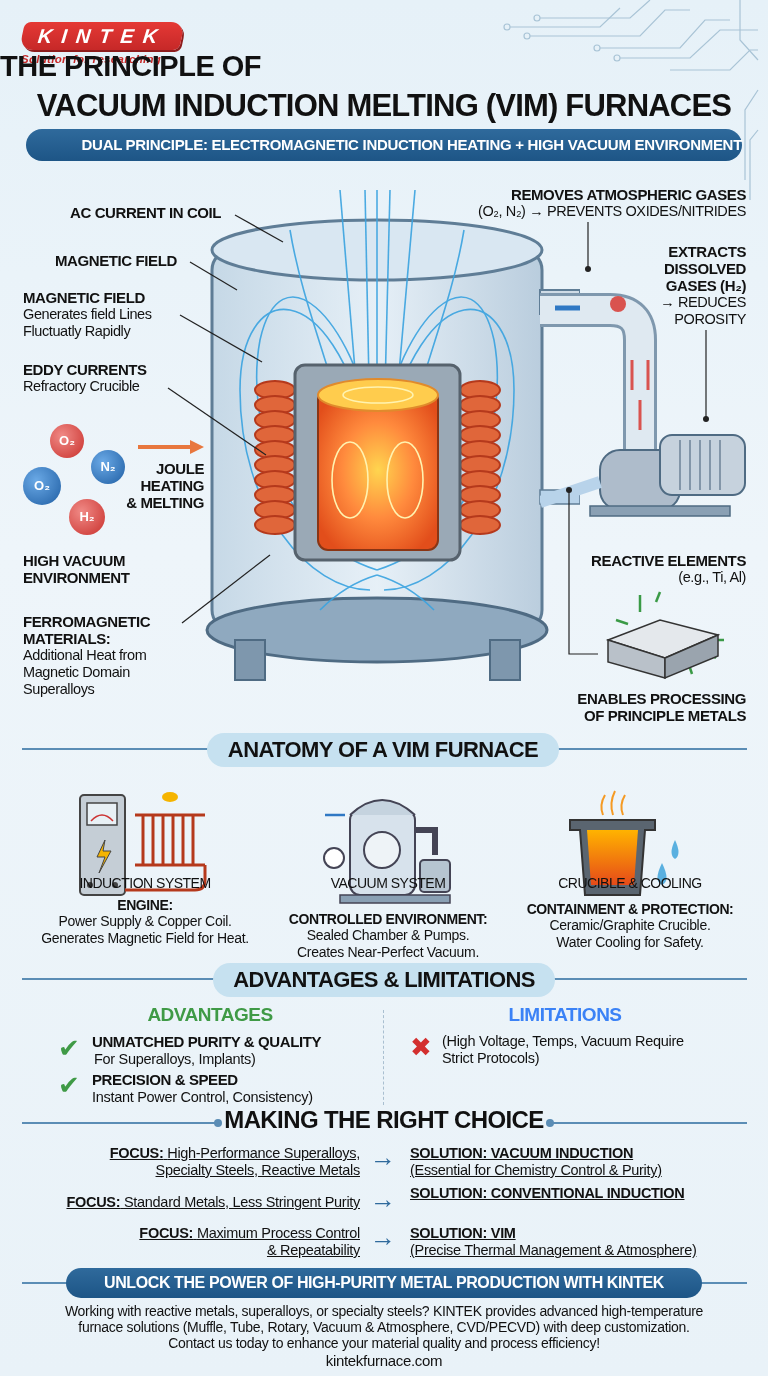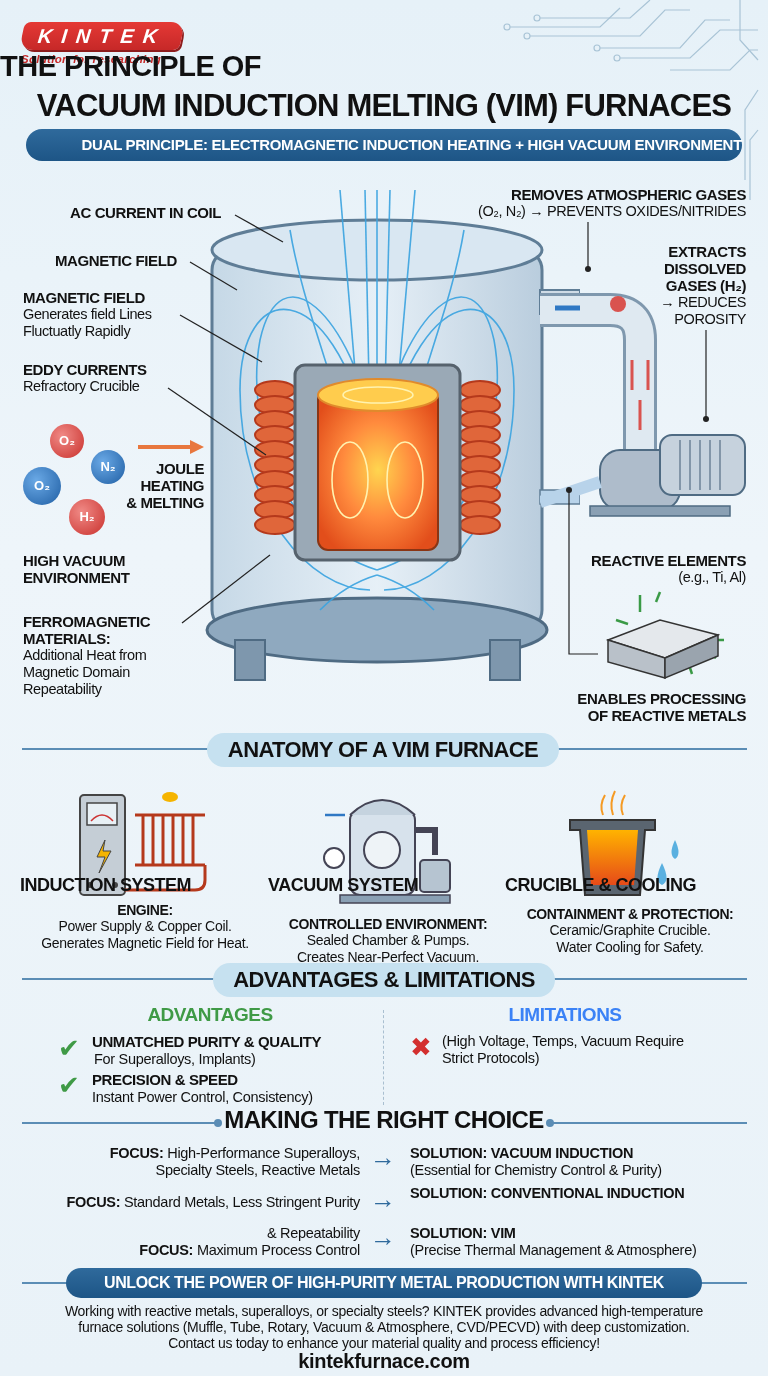--- a/index.html
+++ b/index.html
@@ -32,27 +32,27 @@
   }
   .label-b { font-weight: bold; font-size: 15px; line-height: 17px; }
   .label-n { font-size: 14.5px; line-height: 17px; }
   .right { text-align: right; }
   .section-head {
     height: 34px; border-radius: 17px; background: #c6e1f0;
     font-weight: bold; font-size: 22px; line-height: 34px; text-align: center; letter-spacing: -0.6px;
   }
   .hline { height: 2px; background: #5b8db5; }
   .dot { width: 8px; height: 8px; border-radius: 50%; background: #5b8db5; }
-  .col-title { font-weight: bold; font-size: 18px; text-align: left; letter-spacing: -0.5px; }
+  .col-title { font-weight: normal; font-size: 14px; text-align: center; letter-spacing: -0.5px; }
   .col-sub { font-weight: bold; font-size: 14px; text-align: center; letter-spacing: -0.4px; }
   .col-desc { font-size: 14px; text-align: center; line-height: 17px; letter-spacing: -0.3px; }
   .adv-h { font-weight: bold; font-size: 19px; text-align: center; letter-spacing: -0.5px; }
   .item-b { font-weight: bold; font-size: 15px; letter-spacing: -0.4px; line-height: 18px; }
   .item-n { font-size: 14.5px; letter-spacing: -0.3px; line-height: 17px; }
-  .choice-row { font-size: 14.5px; line-height: 17px; letter-spacing: -0.3px; }
+  .choice-row { font-size: 14.5px; line-height: 17px; letter-spacing: -0.3px; text-decoration: underline; }
   .arrow { color: #2f6a9c; font-size: 26px; font-weight: bold; }
   .footer-text { left: 30px; width: 708px; text-align: center; font-size: 14px; line-height: 16px; letter-spacing: -0.3px; }
   svg { display: block; }
 </style>
 </head>
 <body>
 
 <svg class="abs" style="left:490px;top:0" width="278" height="200">
   <g stroke="#a9c4d6" stroke-width="1.2" fill="none">
     <path d="M 50 18 L 140 18 L 160 0"></path>
@@ -214,21 +214,21 @@
 </div>
 <div class="abs" style="left:23px;top:552px">
   <div class="label-b cond">HIGH VACUUM</div>
   <div class="label-b cond">ENVIRONMENT</div>
 </div>
 <div class="abs" style="left:23px;top:613px">
   <div class="label-b cond">FERROMAGNETIC</div>
   <div class="label-b cond">MATERIALS:</div>
   <div class="label-n cond">Additional Heat from</div>
   <div class="label-n cond">Magnetic Domain</div>
-  <div class="label-n cond">Repeatability</div>
+  <div class="label-n cond">Superalloys</div>
 </div>
 
 <div class="abs right" style="left:440px;top:186px;width:306px">
   <div class="label-b cond">REMOVES ATMOSPHERIC GASES</div>
   <div class="label-n cond">(O₂, N₂) → PREVENTS OXIDES/NITRIDES</div>
 </div>
 <div class="abs right" style="left:630px;top:243px;width:116px">
   <div class="label-b cond">EXTRACTS</div>
   <div class="label-b cond">DISSOLVED</div>
   <div class="label-b cond">GASES (H₂)</div>
@@ -248,21 +248,21 @@
       <path d="M 104 62 L 116 68"></path>
       <path d="M 88 72 L 92 84"></path>
   </g>
   <path d="M 36 40 L 18 47 L 18 68 L 70 80 L 80 72 L 80 46 Z" fill="none"></path>
   <path d="M 8 50 L 60 30 L 118 45 L 65 68 Z" fill="#e4e8ec" stroke="#333" stroke-width="1.5"></path>
   <path d="M 8 50 L 65 68 L 65 88 L 8 72 Z" fill="#b9c1c9" stroke="#333" stroke-width="1.5"></path>
   <path d="M 65 68 L 118 45 L 118 66 L 65 88 Z" fill="#9aa4ae" stroke="#333" stroke-width="1.5"></path>
 </svg>
 <div class="abs right" style="left:540px;top:690px;width:206px">
   <div class="label-b cond">ENABLES PROCESSING</div>
-  <div class="label-b cond">OF REACTIVE METALS</div>
+  <div class="label-b cond">OF PRINCIPLE METALS</div>
 </div>
 
 <div class="abs hline" style="left:22px;top:748px;width:725px"></div>
 <div class="abs section-head" style="left:207px;top:733px;width:352px">ANATOMY OF A VIM FURNACE</div>
 
 <svg class="abs" style="left:75px;top:785px" width="135" height="125">
   <rect x="5" y="10" width="45" height="100" rx="4" fill="#c5ced6" stroke="#444" stroke-width="2"></rect>
   <rect x="12" y="18" width="30" height="22" fill="#e8f0f5" stroke="#444" stroke-width="1.5"></rect>
   <path d="M 16 36 Q 27 24 38 36" stroke="#c33" stroke-width="1.5" fill="none"></path>
   <path d="M 30 55 L 22 72 L 30 72 L 24 88 L 36 66 L 28 66 Z" fill="#f5b400" stroke="#444" stroke-width="1"></path>
@@ -369,27 +369,27 @@
 
 <div class="abs choice-row cond right" style="left:20px;top:1194px;width:340px">
   <div><b>FOCUS:</b> <span>Standard Metals, Less Stringent Purity</span></div>
 </div>
 <div class="abs arrow" style="left:370px;top:1184px">→</div>
 <div class="abs choice-row cond" style="left:410px;top:1185px;width:350px">
   <div style="font-weight:bold">SOLUTION: CONVENTIONAL INDUCTION</div>
 </div>
 
 <div class="abs choice-row cond right" style="left:20px;top:1225px;width:340px">
+  <div><b>FOCUS:</b> <span>Maximum Process Control</span></div>
   <div>&amp; Repeatability</div>
-  <div><b>FOCUS:</b> <span>Maximum Process Control</span></div>
 </div>
 <div class="abs arrow" style="left:370px;top:1222px">→</div>
 <div class="abs choice-row cond" style="left:410px;top:1225px;width:350px">
   <div style="font-weight:bold">SOLUTION: VIM</div>
   <div>(Precise Thermal Management &amp; Atmosphere)</div>
 </div>
 
 <div class="abs hline" style="left:22px;top:1282px;width:725px"></div>
 <div class="abs cond" style="left:66px;top:1268px;width:636px;height:30px;border-radius:15px;background:linear-gradient(180deg,#2f6a9c,#1d5586);color:#fff;font-weight:bold;font-size:16px;line-height:30px;text-align:center;letter-spacing:-0.4px">UNLOCK THE POWER OF HIGH-PURITY METAL PRODUCTION WITH KINTEK</div>
 <div class="abs footer-text cond" style="top:1303px">Working with reactive metals, superalloys, or specialty steels? KINTEK provides advanced high-temperature</div>
 <div class="abs footer-text cond" style="top:1319px">furnace solutions (Muffle, Tube, Rotary, Vacuum &amp; Atmosphere, CVD/PECVD) with deep customization.</div>
 <div class="abs footer-text cond" style="top:1335px">Contact us today to enhance your material quality and process efficiency!</div>
-<div class="abs footer-text cond" style="top:1353px;font-weight:bold;font-size:20px">kintekfurnace.com</div>
+<div class="abs footer-text cond" style="top:1353px;font-weight:normal;font-size:15px">kintekfurnace.com</div>
 
 </body></html>

